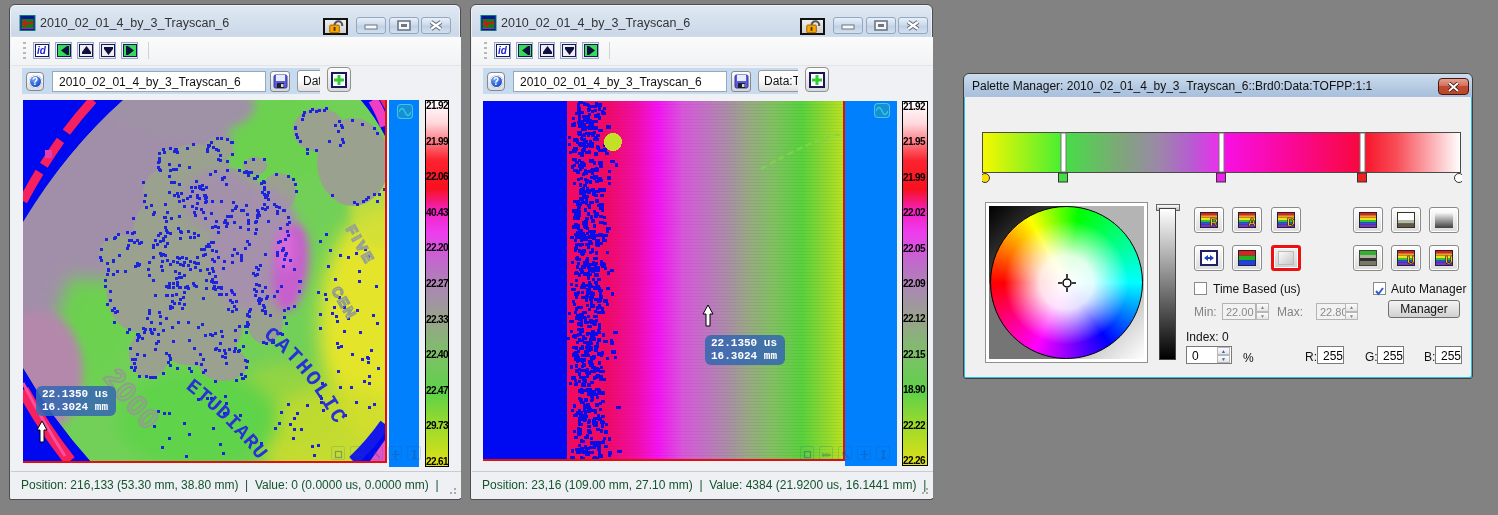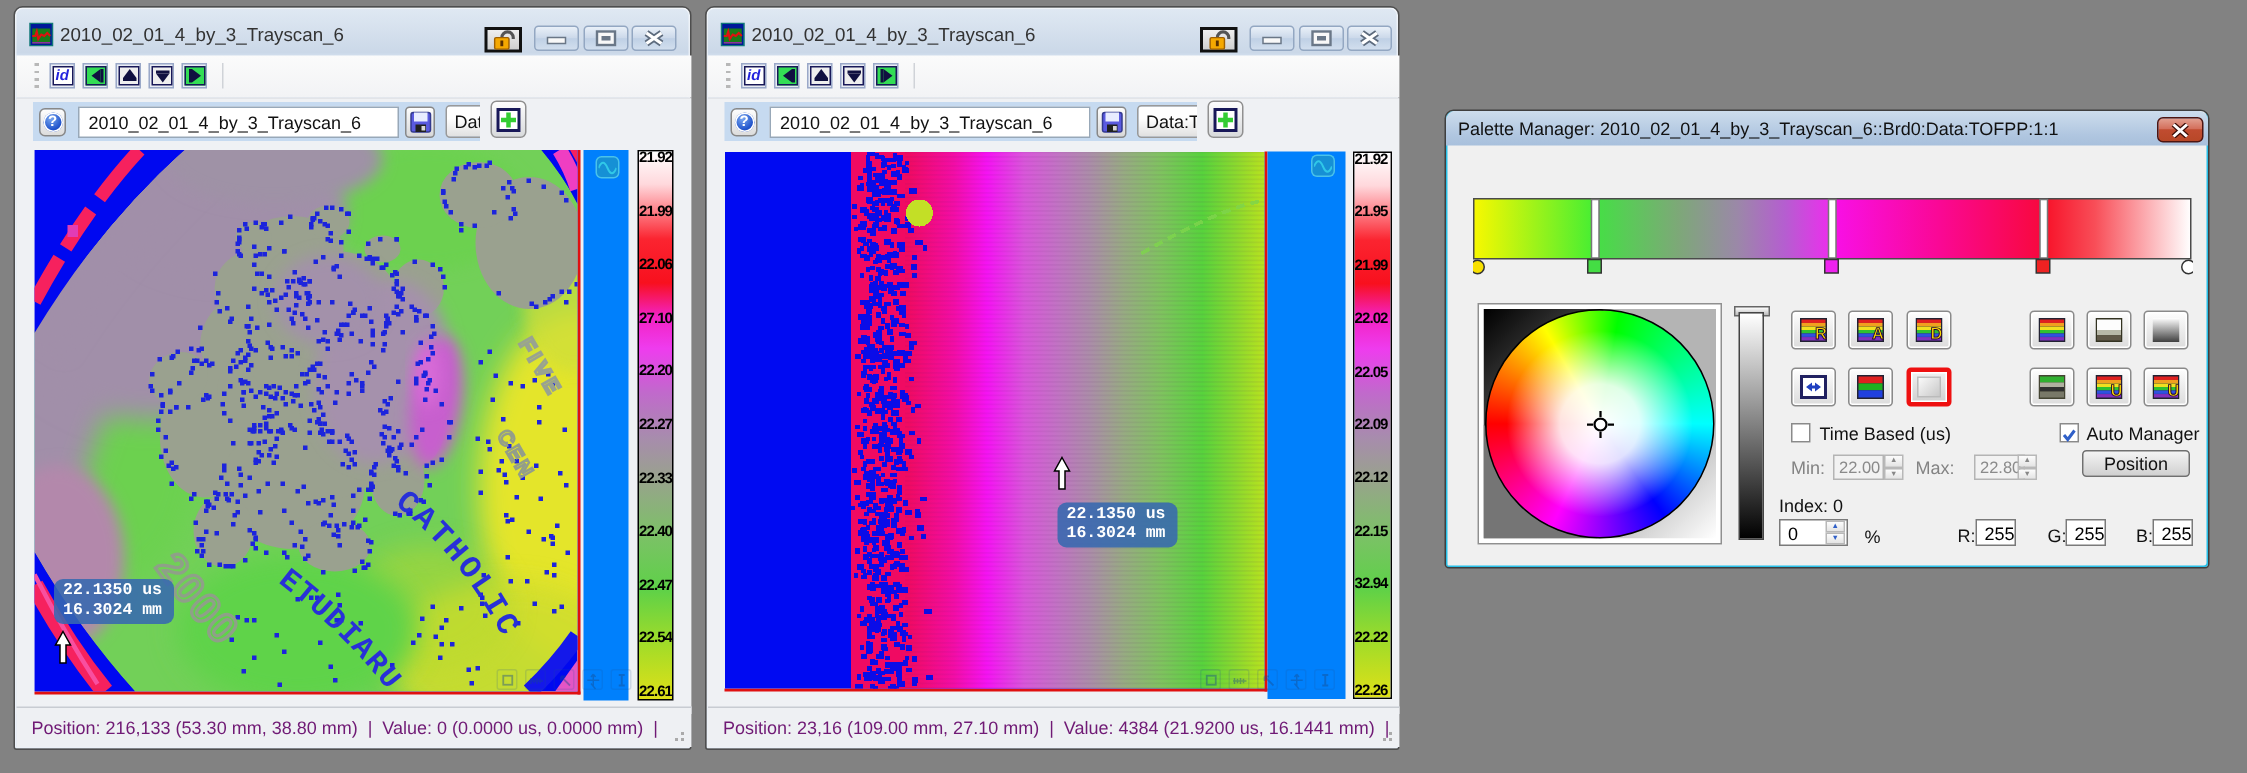--- a/index.html
+++ b/index.html
@@ -15,21 +15,21 @@
 .tbi { width:14px; height:13px; border:1px solid #181858; display:flex; align-items:center; justify-content:center; overflow:hidden; }
 .addrstrip { position:absolute; top:63px; height:26px; background:#c6daf0; display:flex; align-items:center; padding-left:4px; overflow:hidden; }
 .helpbtn { width:18px; height:19px; border:1px solid #888; border-radius:4px; background:linear-gradient(#fdfdfd,#dcdcdc); display:inline-flex; align-items:center; justify-content:center; flex:none; }
 .helpc { width:13px; height:13px; border-radius:50%; background:radial-gradient(circle at 38% 32%, #7aa8f0, #2255cc 60%, #1133aa); color:#fff; font-size:10px; font-weight:bold; display:flex; align-items:center; justify-content:center; box-shadow: inset 0 0 0 1px #fff; }
 .addrfield { width:214px; height:21px; margin-left:8px; background:#fff; border:1px solid #98a8b8; font-size:12px; color:#111; padding:3px 0 0 6px; white-space:nowrap; overflow:hidden; flex:none; }
 .savebtn { width:20px; height:21px; margin-left:4px; border:1px solid #888; border-radius:3px; background:linear-gradient(#fdfdfd,#d8d8d8); display:inline-flex; align-items:center; justify-content:center; flex:none; }
 .databtn { height:22px; margin-left:7px; border:1px solid #999; border-radius:3px 0 0 3px; background:linear-gradient(#fefefe 40%,#e0e0e0); font-size:12px; color:#111; padding:3px 4px 0 5px; flex:none; }
 .plusbtn { position:absolute; top:62px; width:24px; height:25px; border:1px solid #909090; border-radius:4px; background:linear-gradient(#fdfdfd,#d8dadc); display:flex; align-items:center; justify-content:center; }
 .plusi { width:16px; height:16px; border:2px solid #181858; background:#fff; display:flex; align-items:center; justify-content:center; }
 .client { position:absolute; background:#eff1f4; }
-.statusbar { position:absolute; height:27px; background:#eef0f3; border-top:1px solid #c8ccd2; font-size:12px; color:#701a75; padding:6px 0 0 10px; white-space:nowrap; }
+.statusbar { position:absolute; height:27px; background:#eef0f3; border-top:1px solid #c8ccd2; font-size:12px; color:#14532d; padding:6px 0 0 10px; white-space:nowrap; }
 .sizegrip { position:absolute; width:10px; height:10px; }
 .scanwrap { position:absolute; border-right:2px solid #e01010; border-bottom:2px solid #e01010; }
 .bluestrip { position:absolute; background:#0080fc; }
 .sinebtn { position:absolute; width:16px; height:15px; border-radius:4px; background:rgba(30,150,200,0.75); border:1px solid rgba(80,200,235,0.9); display:flex; align-items:center; justify-content:center; }
 .sclab { position:absolute; font-family:"Liberation Sans", sans-serif; font-size:10px; font-weight:bold; color:#000; line-height:11px; letter-spacing:-0.6px;text-align:center; }
 .gbtn { position:absolute; width:14px; height:14px; border:1px solid rgba(30,80,150,0.38); border-radius:2px; opacity:0.42; }
 .tooltip { position:absolute; width:80px; height:30px; background:rgba(55,105,175,0.88); border-radius:6px; color:#fff; font-family:"Liberation Mono", monospace; font-size:11px; font-weight:bold; line-height:13px; padding:2px 0 0 6px; }
 .cursor { position:absolute; }
 
 .pm { position:absolute; left:963px; top:73px; width:510px; height:306px; border:1px solid #3f3f3f; border-radius:6px 6px 3px 3px;
@@ -967,27 +967,27 @@
       <stop offset="0.80" stop-color="#5ed148"></stop>
       <stop offset="0.90" stop-color="#a2dc28"></stop>
       <stop offset="1" stop-color="#e0e018"></stop>
           </linearGradient>
         </defs>
       <rect width="22" height="365" fill="url(#cs415)"></rect>
       </svg></div>
     <div class="sclab" style="top:95.0px;left:416px">21.92</div>
     <div class="sclab" style="top:130.6px;left:416px">21.99</div>
     <div class="sclab" style="top:166.2px;left:416px">22.06</div>
-    <div class="sclab" style="top:201.8px;left:416px">27.10</div>
+    <div class="sclab" style="top:201.8px;left:416px">40.43</div>
     <div class="sclab" style="top:237.4px;left:416px">22.20</div>
     <div class="sclab" style="top:273.0px;left:416px">22.27</div>
     <div class="sclab" style="top:308.6px;left:416px">22.33</div>
     <div class="sclab" style="top:344.2px;left:416px">22.40</div>
     <div class="sclab" style="top:379.8px;left:416px">22.47</div>
-    <div class="sclab" style="top:415.4px;left:416px">22.54</div>
+    <div class="sclab" style="top:415.4px;left:416px">29.73</div>
     <div class="sclab" style="top:451.0px;left:416px">22.61</div>
     <div class="statusbar" style="left:1px;bottom:1px;width:450px">Position: 216,133 (53.30 mm, 38.80 mm) &nbsp;|&nbsp; Value: 0 (0.0000 us, 0.0000 mm) &nbsp;|</div>
     <svg class="sizegrip" style="right:3px;bottom:4px" width="10" height="10">
       <g fill="#aaa">
         <rect x="7" y="7" width="2" height="2"></rect>
         <rect x="7" y="3" width="2" height="2"></rect>
         <rect x="3" y="7" width="2" height="2"></rect>
       </g>
     </svg>
   </div>
@@ -1941,21 +1941,21 @@
       <rect width="24" height="363" fill="url(#cs431)"></rect>
       </svg></div>
     <div class="sclab" style="top:96.0px;left:432px">21.92</div>
     <div class="sclab" style="top:131.4px;left:432px">21.95</div>
     <div class="sclab" style="top:166.8px;left:432px">21.99</div>
     <div class="sclab" style="top:202.2px;left:432px">22.02</div>
     <div class="sclab" style="top:237.6px;left:432px">22.05</div>
     <div class="sclab" style="top:273.0px;left:432px">22.09</div>
     <div class="sclab" style="top:308.4px;left:432px">22.12</div>
     <div class="sclab" style="top:343.8px;left:432px">22.15</div>
-    <div class="sclab" style="top:379.2px;left:432px">32.94</div>
+    <div class="sclab" style="top:379.2px;left:432px">18.90</div>
     <div class="sclab" style="top:414.6px;left:432px">22.22</div>
     <div class="sclab" style="top:450.0px;left:432px">22.26</div>
     <div class="statusbar" style="left:1px;bottom:1px;width:461px">Position: 23,16 (109.00 mm, 27.10 mm) &nbsp;|&nbsp; Value: 4384 (21.9200 us, 16.1441 mm) &nbsp;|</div>
     <svg class="sizegrip" style="right:3px;bottom:4px" width="10" height="10">
       <g fill="#aaa">
         <rect x="7" y="7" width="2" height="2"></rect>
         <rect x="7" y="3" width="2" height="2"></rect>
         <rect x="3" y="7" width="2" height="2"></rect>
       </g>
     </svg>
@@ -2159,21 +2159,21 @@
     <div class="spin" style="left:292px;top:229px">
       <span>▲</span>
       <span>▼</span>
     </div>
     <div class="dislbl" style="left:313px;top:231px">Max:</div>
     <div class="disfield" style="left:352px;top:229px;width:34px;font-size:11px;padding:2px 0 0 3px">22.80</div>
     <div class="spin" style="left:381px;top:229px">
       <span>▲</span>
       <span>▼</span>
     </div>
-    <div class="pvbtn" style="left:424px;top:226px">Position</div>
+    <div class="pvbtn" style="left:424px;top:226px">Manager</div>
     <div class="lbl" style="left:222px;top:256px">Index: 0</div>
     <div class="field" style="left:222px;top:272px;width:46px">0</div>
     <div class="spin" style="left:253px;top:273px;height:16px">
       <span style="color:#3060c8">▲</span>
       <span style="color:#3060c8">▼</span>
     </div>
     <div class="lbl" style="left:279px;top:277px">%</div>
     <div class="lbl" style="left:341px;top:276px">R:</div>
     <div class="field" style="left:353px;top:272px;width:27px">255</div>
     <div class="lbl" style="left:401px;top:276px">G:</div>

